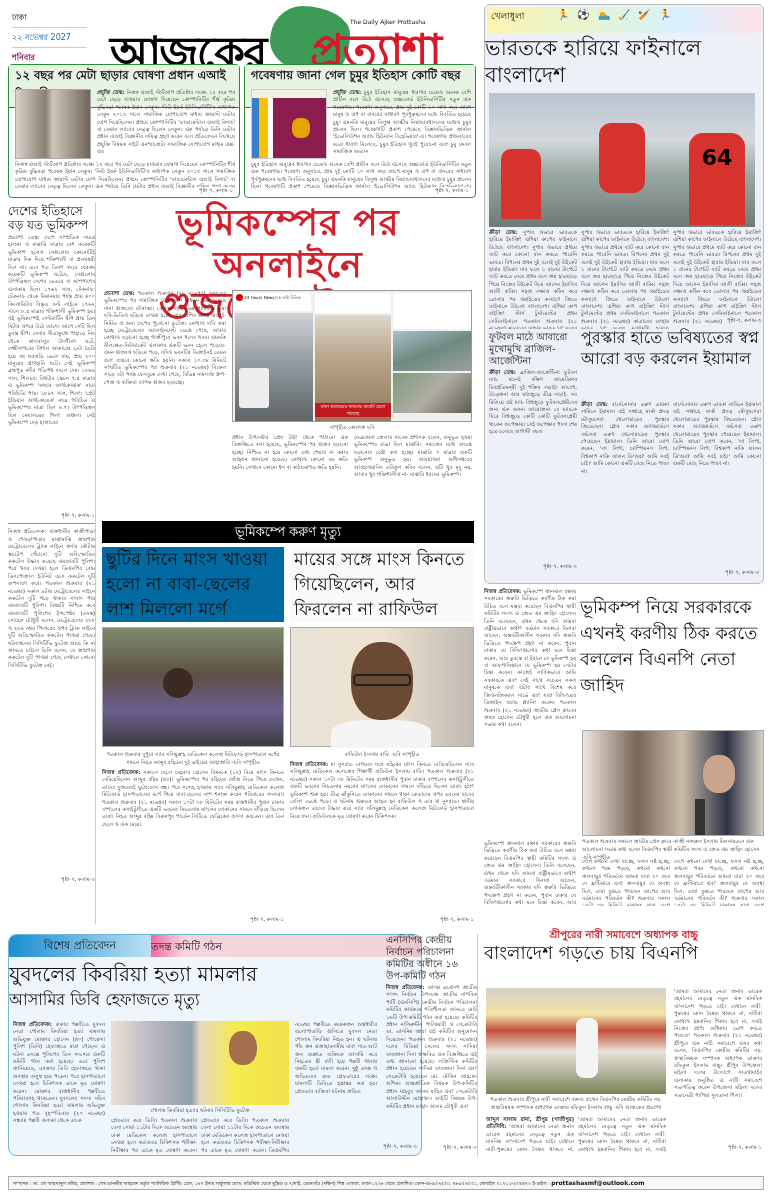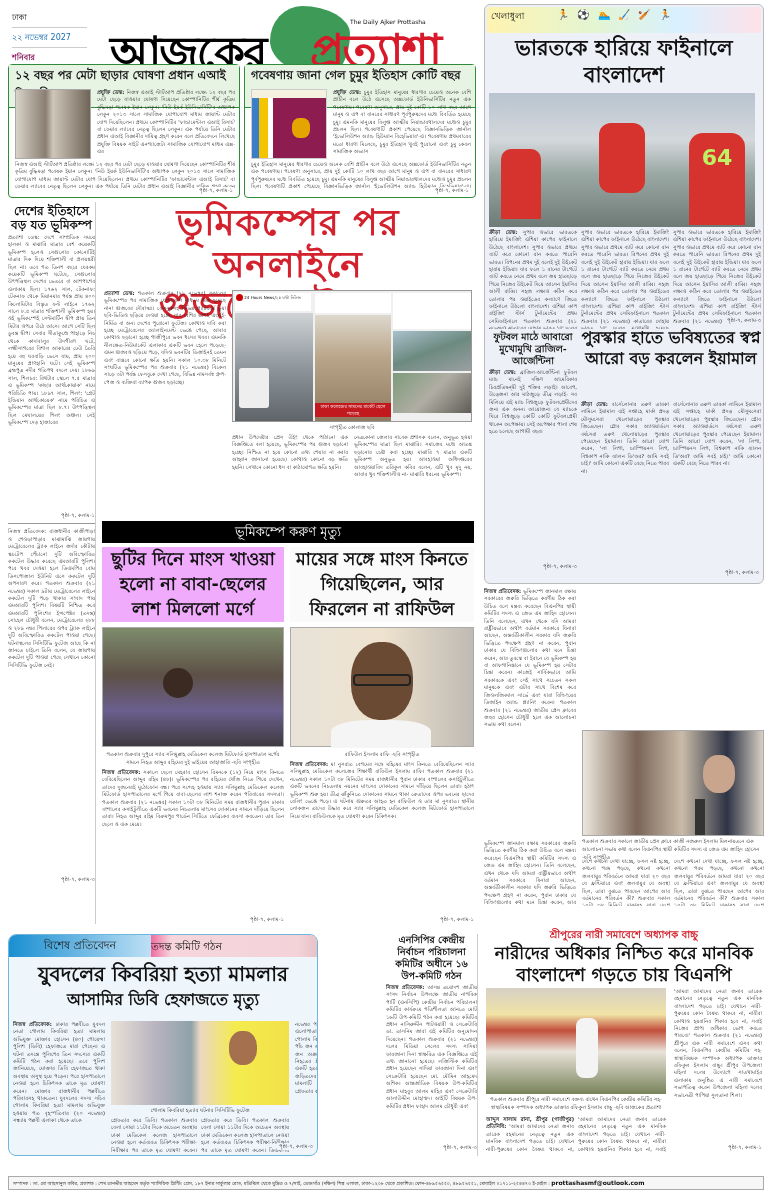--- a/index.html
+++ b/index.html
@@ -16,21 +16,21 @@
   .logo .black{position:absolute;left:0;top:14px;font-size:44px;font-weight:bold;letter-spacing:-2px;color:#000}
   .logo .red{position:absolute;left:200px;top:10px;font-size:46px;font-weight:bold;color:#d7192a;letter-spacing:-2px}
   .logo .map{position:absolute;left:160px;top:0;width:80px;height:70px;background:#1b8a3a;border-radius:40% 60% 30% 70%/50% 40% 60% 50%;opacity:.85}
   .logo .sub{position:absolute;left:240px;top:12px;font-size:6px;color:#111}
   .logo .tag{position:absolute;left:240px;top:60px;font-size:3.5px;color:#333}
   .green-box{border:1.5px solid #2e8b3a;border-radius:4px;background:#fff}
   .green-head{background:#e7f4e4;border-bottom:1px solid #2e8b3a;font-size:11.5px;padding:2px 6px;font-weight:bold}
   .photo{background:linear-gradient(135deg,#b4a089,#6b5e50);border:1px solid #aaa}
   .cap{font-size:5.2px;text-align:center;color:#222}
   .hd-red{color:#d3212d;font-weight:bold;text-align:center}
-  .hd-blk{color:#111;font-weight:bold;text-align:center}
+  .hd-blk{color:#111;font-weight:normal;}
 </style>
 </head>
 <body>
 
 <div class="abs datebox">
   <div>ঢাকা</div>
   <div class="d1">২২ নভেম্বর 2027</div>
   <div class="d2">শনিবার</div>
   <div style="border:none;font-size:7.5px;font-weight:bold">৭ অগ্রহায়ণ ১৪৩২ বঙ্গাব্দ</div>
 </div>
@@ -113,21 +113,21 @@
     <span>প্রধান উপদেষ্টার প্রেস উইং থেকে পাঠানো এক বিজ্ঞপ্তিতে বলা হয়েছে, ভূমিকম্পের পর গুজব ছড়ানো হচ্ছে। নিশ্চিত না হয়ে কোনো তথ্য শেয়ার না করার আহ্বান জানানো হয়েছে। কোথাও কোনো বড় ক্ষতি হয়নি। সেখানে কোনো ধস বা কাঠামোগত ক্ষতি হয়নি।</span>
   </div>
   <div class="abs txt" style="left:252px;top:232px;width:118px;height:72px">
     <span>নেত্রকোনা জেলার সাবেক প্রশাসক বলেন, অনুভূত হওয়া ভূমিকম্পের মাত্রা ছিল মাঝারি। সমাজের মধ্যে আতঙ্ক ছড়ানোর চেষ্টা করা হচ্ছে। মাঝারি ৭ মাত্রার একটি ভূমিকম্প অনুভূত হয়। আবহাওয়া অধিদপ্তরের আবহাওয়াবিদ তরিকুল কবির বলেন, এটি খুব মৃদু নয়, আবার খুব শক্তিশালীও না- মাঝারি ধরনের ভূমিকম্প।</span>
   </div>
 </div>
 
 <div class="abs" style="left:102px;top:521px;width:372px;height:22px;background:#000;color:#fff;font-size:13px;text-align:center;line-height:22px">ভূমিকম্পে করুণ মৃত্যু</div>
 
 <div class="abs" style="left:102px;top:547px;width:182px;height:378px">
-  <div class="hd-blk" style="font-size:17.5px;line-height:25px;padding:0 4px;background:#f0abfc">ছুটির দিনে মাংস খাওয়া হলো না বাবা-ছেলের লাশ মিললো মর্গে</div>
+  <div class="hd-blk" style="font-size:17.5px;line-height:25px;padding:0 4px;background:#0369a1">ছুটির দিনে মাংস খাওয়া হলো না বাবা-ছেলের লাশ মিললো মর্গে</div>
   <div class="abs photo" style="left:0;top:80px;width:182px;height:120px;background:linear-gradient(180deg,#7e8c6c,#5d5046 40%,#6a5f8e 70%,#3e3a40)">
     <div class="abs" style="left:60px;top:40px;width:30px;height:30px;border-radius:50%;background:#3a2a22"></div>
   </div>
   <div class="abs cap" style="left:0;top:204px;width:182px">গতকাল শুক্রবার দুপুরে স্যার সলিমুল্লাহ মেডিকেল কলেজ মিটফোর্ড হাসপাতাল মর্গের সামনে নিহত আব্দুর রহিমের দুই ভাইয়ের আহাজারি -ছবি সংগৃহীত</div>
   <div class="abs txt" style="left:0;top:222px;width:182px;height:150px">
     <b>নিজস্ব প্রতিবেদক:</b>
     <span>সকালে ছেলে মেহরাব হোসেন রিমনকে (১২) নিয়ে মাংস কিনতে বেরিয়েছিলেন আব্দুর রহিম (৪৮)। ভূমিকম্পের পর রহিমের খোঁজ নিতে গিয়ে দেখেন, তাদের দুজনেরই মুঠোফোন বন্ধ। পরে সন্দেহ হওয়ায় স্যার সলিমুল্লাহ মেডিকেল কলেজ মিটফোর্ড হাসপাতালের মর্গে গিয়ে বাবা-ছেলের লাশ শনাক্ত করেন পরিবারের সদস্যরা। গতকাল শুক্রবার (২১ নভেম্বর) সকাল ১০টা ৩৮ মিনিটের সময় রাজধানীর পুরান ঢাকার বংশালের কসাইটুলীতে একটি ভবনের নিচতলায় মাংসের দোকানের সামনে দাঁড়িয়ে ছিলেন তারা। নিহত আব্দুর রহিম বিক্রমপুর গার্ডেন সিটিতে ফেব্রিকের ব্যবসা করতেন। তার তিন ছেলে ও এক মেয়ে।</span>
   </div>
   <div class="abs txt" style="right:0;bottom:2px;background:#fff;padding-left:4px">পৃষ্ঠা-৭, কলাম-১</div>
 </div>
@@ -150,21 +150,21 @@
 <div class="abs" style="left:484px;top:4px;width:280px;height:580px;border:1px solid #bbb;border-radius:6px;background:#eef0f7">
   <div style="height:26px;margin:2px;background:linear-gradient(90deg,#fff3b0,#e3f5d3 40%,#d8f0ff 70%,#ffe1e8);border-radius:3px;font-size:9px;padding:2px 4px;position:relative">
     <span>খেলাধুলা</span>
     <span style="position:absolute;left:70px;top:2px;font-size:10px;color:#e0433b;letter-spacing:8px">🏃⚽🏊🏑🏏🏃</span>
   </div>
   <div class="hd-blk" style="font-size:21px;line-height:27px">ভারতকে হারিয়ে ফাইনালে</div>
   <div class="hd-blk" style="font-size:21px;line-height:27px">বাংলাদেশ</div>
   <div class="abs" style="left:4px;top:88px;width:266px;height:134px;background:linear-gradient(180deg,#b8c4cf,#d4d8dc 35%,#9ba9a4 60%,#6e7a76)">
     <div class="abs" style="left:12px;top:56px;width:40px;height:70px;background:#d6322e;border-radius:10px 10px 0 0"></div>
     <div class="abs" style="left:110px;top:30px;width:46px;height:70px;background:#d6322e;border-radius:12px"></div>
-    <div class="abs" style="left:200px;top:40px;width:56px;height:92px;background:#d6322e;border-radius:14px 14px 0 0;color:#bef264;font-size:22px;font-weight:bold;text-align:center;padding-top:12px">64</div>
+    <div class="abs" style="left:200px;top:40px;width:56px;height:92px;background:#d6322e;border-radius:14px 14px 0 0;color:#000000;font-size:22px;font-weight:bold;text-align:center;padding-top:12px">64</div>
   </div>
   <div class="abs txt" style="left:4px;top:224px;width:88px;height:100px">
     <b>ক্রীড়া ডেস্ক:</b>
     <span>সুপার ওভারে ভারতকে হারিয়ে ইমার্জিং এশিয়া কাপের ফাইনালে উঠেছে বাংলাদেশ। সুপার ওভারে প্রথমে ব্যাট করে কোনো রান করতে পারেনি ভারত। রিপনের প্রথম দুই বলেই দুই উইকেট হারায় ইন্ডিয়া। যার ফলে ১ রানের টার্গেটে ব্যাট করতে নেমে প্রথম বলে জয় হাতছাড়ে গিয়ে নিজের উইকেট দিয়ে আসেন ইয়াসির আলী রাব্বি। সহজ লক্ষ্যও কঠিন করে তোলার পর ওয়াইডের কল্যাণে জিতে ফাইনালে উঠলো বাংলাদেশ। এশিয়া কাপ রাইজিং স্টার্স টুর্নামেন্টের প্রথম সেমিফাইনালে গতকাল শুক্রবার (২১ নভেম্বর) কাতারের দোহায় ভারত 'এ' দলের মুখোমুখি হয়েছে বাংলাদেশ 'এ'। প্রথমে ব্যাট করে নির্ধারিত ২০ ওভারে ৬ উইকেট হারিয়ে ১৯৪ রান সংগ্রহ করেছে লাল সবুজরা। হাবিবুর আউট হওয়ার পর ১৮ বলে ৪৮ রানে অপরাজিত ছিলেন মেহরব। এদিন টস হেরে ব্যাট করতে নেমে ভালো শুরু পেয়েছিল বাংলাদেশ। জিশান ও হাবিবুর মিলে ওপেনিং জুটিতে বড় তোলেন।</span>
   </div>
   <div class="abs txt" style="left:96px;top:224px;width:88px;height:100px">
     <span>সুপার ওভারে ভারতকে হারিয়ে ইমার্জিং এশিয়া কাপের ফাইনালে উঠেছে বাংলাদেশ। সুপার ওভারে প্রথমে ব্যাট করে কোনো রান করতে পারেনি ভারত। রিপনের প্রথম দুই বলেই দুই উইকেট হারায় ইন্ডিয়া। যার ফলে ১ রানের টার্গেটে ব্যাট করতে নেমে প্রথম বলে জয় হাতছাড়ে গিয়ে নিজের উইকেট দিয়ে আসেন ইয়াসির আলী রাব্বি। সহজ লক্ষ্যও কঠিন করে তোলার পর ওয়াইডের কল্যাণে জিতে ফাইনালে উঠলো বাংলাদেশ। এশিয়া কাপ রাইজিং স্টার্স টুর্নামেন্টের প্রথম সেমিফাইনালে গতকাল শুক্রবার (২১ নভেম্বর) কাতারের দোহায় ভারত 'এ' দলের মুখোমুখি হয়েছে বাংলাদেশ 'এ'। প্রথমে ব্যাট করে নির্ধারিত ২০ ওভারে ৬ উইকেট হারিয়ে ১৯৪ রান সংগ্রহ করেছে লাল সবুজরা। হাবিবুর আউট হওয়ার পর ১৮ বলে ৪৮ রানে অপরাজিত ছিলেন মেহরব। এদিন টস হেরে ব্যাট করতে নেমে ভালো শুরু পেয়েছিল বাংলাদেশ। জিশান ও হাবিবুর মিলে ওপেনিং জুটিতে বড় তোলেন।</span>
   </div>
   <div class="abs txt" style="left:188px;top:224px;width:88px;height:96px">
     <span>সুপার ওভারে ভারতকে হারিয়ে ইমার্জিং এশিয়া কাপের ফাইনালে উঠেছে বাংলাদেশ। সুপার ওভারে প্রথমে ব্যাট করে কোনো রান করতে পারেনি ভারত। রিপনের প্রথম দুই বলেই দুই উইকেট হারায় ইন্ডিয়া। যার ফলে ১ রানের টার্গেটে ব্যাট করতে নেমে প্রথম বলে জয় হাতছাড়ে গিয়ে নিজের উইকেট দিয়ে আসেন ইয়াসির আলী রাব্বি। সহজ লক্ষ্যও কঠিন করে তোলার পর ওয়াইডের কল্যাণে জিতে ফাইনালে উঠলো বাংলাদেশ। এশিয়া কাপ রাইজিং স্টার্স টুর্নামেন্টের প্রথম সেমিফাইনালে গতকাল শুক্রবার (২১ নভেম্বর) কাতারের দোহায় ভারত 'এ' দলের মুখোমুখি হয়েছে বাংলাদেশ 'এ'। প্রথমে ব্যাট করে নির্ধারিত ২০ ওভারে ৬ উইকেট হারিয়ে ১৯৪ রান সংগ্রহ করেছে লাল সবুজরা। হাবিবুর আউট হওয়ার পর ১৮ বলে ৪৮ রানে অপরাজিত ছিলেন মেহরব। এদিন টস হেরে ব্যাট করতে নেমে ভালো শুরু পেয়েছিল বাংলাদেশ। জিশান ও হাবিবুর মিলে ওপেনিং জুটিতে বড় তোলেন।</span>
@@ -191,58 +191,58 @@
     </div>
     <div class="abs txt" style="right:2px;top:242px">পৃষ্ঠা-৭, কলাম-৩</div>
   </div>
 </div>
 
 <div class="abs" style="left:484px;top:588px;width:280px;height:320px">
   <div class="abs txt" style="left:0;top:0;width:92px;height:250px">
     <b>নিজস্ব প্রতিবেদক:</b>
     <span>ভূমিকম্পে জানমাল রক্ষায় সরকারের জরুরি ভিত্তিতে করণীয় ঠিক করা উচিত বলে মন্তব্য করেছেন বিএনপির স্থায়ী কমিটির সদস্য এ জেড এম জাহিদ হোসেন। তিনি বলেছেন, এখন থেকে যদি আমরা রাষ্ট্রীয়ভাবে অর্থাৎ বর্তমান সরকারে যিনারা আছেন, অন্তর্বর্তীকালীন সরকার যদি জরুরি ভিত্তিতে পদক্ষেপ গ্রহণ না করেন, পুরান ঢাকার যে বিল্ডিংগুলোর কথা মনে চিন্তা করেন, আর তুরস্কে বা ইরানে যে ভূমিকম্প হয় বা আফগানিস্তানে যে ভূমিকম্প হয় সেটার চিন্তা করেন। কাজেই সার্বিকভাবে আমি সরকারকে এবং সেই সাথে সচেতন সকল মানুষকে এবং এটার সাথে বিশেষ করে জিওলজিক্যাল সার্ভে এবং যারা বিল্ডিংয়ের ডিজাইন অ্যান্ড প্ল্যানিং করেন। গতকাল শুক্রবার (২১ নভেম্বর) জাতীয় প্রেস ক্লাবের জহুর হোসেন চৌধুরী হলে এক আলোচনা সভায় কথা বলেন।</span>
   </div>
+  <div class="abs hd-blk" style="left:96px;top:6px;width:184px;font-size:17.5px;line-height:26px">ভূমিকম্প নিয়ে সরকারকে এখনই করণীয় ঠিক করতে বললেন বিএনপি নেতা জাহিদ</div>
   <div class="abs" style="left:98px;top:142px;width:182px;height:106px;border:1px solid #aaa;background:linear-gradient(90deg,#ede6dc,#7a6558 30%,#c9bba8 55%,#2d3344 80%,#d8d0c4)">
     <div class="abs" style="left:120px;top:24px;width:32px;height:38px;border-radius:45%;background:#c9a58d"></div>
     <div class="abs" style="left:112px;top:68px;width:10px;height:36px;background:#333"></div>
   </div>
   <div class="abs cap" style="left:98px;top:250px;width:182px;text-align:left">গতকাল শুক্রবার সকালে জাতীয় প্রেস ক্লাবে কাজী নজরুল ইসলাম মিলনায়তনে এক আলোচনা সভায় কথা বলেন বিএনপির স্থায়ী কমিটির সদস্য এ জেড এম জাহিদ হোসেন -ছবি সংগৃহীত</div>
   <div class="abs txt" style="left:0;top:252px;width:92px;height:66px">
     <span>ভূমিকম্পে জানমাল রক্ষায় সরকারের জরুরি ভিত্তিতে করণীয় ঠিক করা উচিত বলে মন্তব্য করেছেন বিএনপির স্থায়ী কমিটির সদস্য এ জেড এম জাহিদ হোসেন। তিনি বলেছেন, এখন থেকে যদি আমরা রাষ্ট্রীয়ভাবে অর্থাৎ বর্তমান সরকারে যিনারা আছেন, অন্তর্বর্তীকালীন সরকার যদি জরুরি ভিত্তিতে পদক্ষেপ গ্রহণ না করেন, পুরান ঢাকার যে বিল্ডিংগুলোর কথা মনে চিন্তা করেন, আর তুরস্কে বা ইরানে যে ভূমিকম্প হয় বা আফগানিস্তানে যে ভূমিকম্প হয় সেটার চিন্তা করেন। কাজেই সার্বিকভাবে আমি সরকারকে এবং সেই সাথে সচেতন সকল মানুষকে এবং এটার সাথে বিশেষ করে জিওলজিক্যাল সার্ভে এবং যারা বিল্ডিংয়ের ডিজাইন অ্যান্ড প্ল্যানিং করেন। গতকাল শুক্রবার (২১ নভেম্বর) জাতীয় প্রেস ক্লাবের জহুর হোসেন চৌধুরী হলে এক আলোচনা সভায় কথা বলেন।</span>
   </div>
   <div class="abs txt" style="left:98px;top:270px;width:88px;height:48px">
     <span>দেশে কখনো দেখা যাচ্ছে, ফসল নষ্ট হচ্ছে, কখনো গরম পড়ছে, কখনো কখনো জলবায়ুর পরিবর্তনে আমরা যারা ২০ বছর যে ফ্রন্টিয়ারে এবং জলবায়ুর যে অবস্থা ছিল, তারা বুঝতে পারছেন আগের আর বর্তমানের পরিবর্তন কী? শুক্রবার সকাল ১০টা ৩৮ মিনিটে ঢাকাসহ সারা দেশে ভূমিকম্প অনুভূত হয়, যার মাত্রা ছিল ৫ দশমিক ৭। এ সময় জাতীয় প্রেস ক্লাবে জাতীয়তাবাদী যুবদল ঢাকা মহানগর উত্তর-দক্ষিণের যৌথ উদ্যোগে</span>
   </div>
   <div class="abs txt" style="left:190px;top:270px;width:90px;height:48px">
     <span>দেশে কখনো দেখা যাচ্ছে, ফসল নষ্ট হচ্ছে, কখনো গরম পড়ছে, কখনো কখনো জলবায়ুর পরিবর্তনে আমরা যারা ২০ বছর যে ফ্রন্টিয়ারে এবং জলবায়ুর যে অবস্থা ছিল, তারা বুঝতে পারছেন আগের আর বর্তমানের পরিবর্তন কী? শুক্রবার সকাল ১০টা ৩৮ মিনিটে ঢাকাসহ সারা দেশে ভূমিকম্প অনুভূত হয়, যার মাত্রা ছিল ৫ দশমিক ৭। এ সময় জাতীয় প্রেস ক্লাবে জাতীয়তাবাদী যুবদল ঢাকা মহানগর উত্তর-দক্ষিণের যৌথ উদ্যোগে</span>
   </div>
 </div>
 
 <div class="abs" style="left:484px;top:928px;width:280px;height:226px">
   <div class="hd-red" style="font-size:10px;line-height:14px">শ্রীপুরের নারী সমাবেশে অধ্যাপক বাচ্চু</div>
-  <div class="hd-blk" style="font-size:17px;line-height:22px">নারীদের অধিকার নিশ্চিত করে মানবিক</div>
   <div class="hd-blk" style="font-size:18px;line-height:22px">বাংলাদেশ গড়তে চায় বিএনপি</div>
   <div class="abs" style="left:2px;top:60px;width:180px;height:106px;background:linear-gradient(180deg,#d6d0c6,#f1e3a6 25%,#c24f3b 40%,#e9e3da 60%,#78835a)">
     <div class="abs" style="left:90px;top:30px;width:22px;height:60px;background:#f4f4f4;border-radius:8px"></div>
   </div>
   <div class="abs cap" style="left:2px;top:168px;width:180px">গতকাল শুক্রবার শ্রীপুরে নারী সমাবেশে বক্তব্য রাখেন বিএনপির কেন্দ্রীয় কমিটির সহ-স্বাস্থ্যবিষয়ক সম্পাদক অধ্যাপক ডাক্তার রফিকুল ইসলাম বাচ্চু -ছবি আজকের প্রত্যাশা</div>
   <div class="abs txt" style="left:2px;top:188px;width:88px;height:36px">
     <b>আব্দুস সালাম রানা, শ্রীপুর (গাজীপুর) প্রতিনিধি:</b>
     <span>'আমরা আমাদের নেতা জনাব তারেক রহমানের নেতৃত্বে নতুন এক মানবিক বাংলাদেশ গড়তে চাই। যেখানে নারী-পুরুষের কোন বৈষম্য থাকবে না, নারীরা কোথাও হয়রানির শিকার হবে না, সবাই নিজের প্রাপ্য অধিকার ভোগ করতে পারবে।' গতকাল শুক্রবার (২১ নভেম্বর) শ্রীপুরে এক নারী সমাবেশে এসব কথা বলেন, বিএনপির কেন্দ্রীয় কমিটির সহ-স্বাস্থ্যবিষয়ক সম্পাদক অধ্যাপক ডাক্তার রফিকুল ইসলাম বাচ্চু। শ্রীপুর উপজেলা মহিলা দলের উদ্যোগে সাতখামাইর এলাকায় অনুষ্ঠিত এ নারী সমাবেশে সভাপতিত্ব করেন উপজেলা মহিলা দলের সভানেত্রী পাপিয়া সুলতানা শিলা।</span>
   </div>
   <div class="abs txt" style="left:94px;top:188px;width:88px;height:36px">
     <span>'আমরা আমাদের নেতা জনাব তারেক রহমানের নেতৃত্বে নতুন এক মানবিক বাংলাদেশ গড়তে চাই। যেখানে নারী-পুরুষের কোন বৈষম্য থাকবে না, নারীরা কোথাও হয়রানির শিকার হবে না, সবাই নিজের প্রাপ্য অধিকার ভোগ করতে পারবে।' গতকাল শুক্রবার (২১ নভেম্বর) শ্রীপুরে এক নারী সমাবেশে এসব কথা বলেন, বিএনপির কেন্দ্রীয় কমিটির সহ-স্বাস্থ্যবিষয়ক সম্পাদক অধ্যাপক ডাক্তার রফিকুল ইসলাম বাচ্চু। শ্রীপুর উপজেলা মহিলা দলের উদ্যোগে সাতখামাইর এলাকায় অনুষ্ঠিত এ নারী সমাবেশে সভাপতিত্ব করেন উপজেলা মহিলা দলের সভানেত্রী পাপিয়া সুলতানা শিলা।</span>
   </div>
   <div class="abs txt" style="left:190px;top:60px;width:88px;height:156px">
     <span>'আমরা আমাদের নেতা জনাব তারেক রহমানের নেতৃত্বে নতুন এক মানবিক বাংলাদেশ গড়তে চাই। যেখানে নারী-পুরুষের কোন বৈষম্য থাকবে না, নারীরা কোথাও হয়রানির শিকার হবে না, সবাই নিজের প্রাপ্য অধিকার ভোগ করতে পারবে।' গতকাল শুক্রবার (২১ নভেম্বর) শ্রীপুরে এক নারী সমাবেশে এসব কথা বলেন, বিএনপির কেন্দ্রীয় কমিটির সহ-স্বাস্থ্যবিষয়ক সম্পাদক অধ্যাপক ডাক্তার রফিকুল ইসলাম বাচ্চু। শ্রীপুর উপজেলা মহিলা দলের উদ্যোগে সাতখামাইর এলাকায় অনুষ্ঠিত এ নারী সমাবেশে সভাপতিত্ব করেন উপজেলা মহিলা দলের সভানেত্রী পাপিয়া সুলতানা শিলা।</span>
   </div>
   <div class="abs txt" style="right:2px;top:216px;background:#fff;padding-left:2px">পৃষ্ঠা-৭, কলাম-১</div>
 </div>
 
-<div class="abs" style="left:8px;top:934px;width:310px;height:222px;border:1px solid #6fb6de;border-radius:8px;background:#eef6fc;overflow:hidden">
+<div class="abs" style="left:8px;top:934px;width:414px;height:222px;border:1px solid #6fb6de;border-radius:8px;background:#eef6fc;overflow:hidden">
   <div style="display:flex;height:22px">
     <div style="width:142px;background:linear-gradient(90deg,#1a8fd1,#bde0f5);color:#222;font-size:11px;text-align:center;line-height:22px">বিশেষ প্রতিবেদন</div>
     <div style="flex:1;background:linear-gradient(90deg,#f06b9e,#f6d5dd 12%,#f3d3d9 88%,#e7c2c8);font-size:10.5px;text-align:left;line-height:22px">তদন্ত কমিটি গঠন</div>
   </div>
   <div class="hd-blk" style="font-size:20px;line-height:26px;margin-top:4px">যুবদলের কিবরিয়া হত্যা মামলার</div>
   <div class="hd-blk" style="font-size:16px;line-height:26px">আসামির ডিবি হেফাজতে মৃত্যু</div>
   <div class="abs txt" style="left:4px;top:86px;width:92px;height:130px">
     <b>নিজস্ব প্রতিবেদক:</b>
     <span>ঢাকার পল্লবীতে যুবদল নেতা গোলাম কিবরিয়া হত্যা মামলায় অভিযুক্ত মোক্তার হোসেন (৪০) গোয়েন্দা পুলিশ (ডিবি) হেফাজতে মারা গেছেন। এ ঘটনা তদন্তে পুলিশের তিন সদস্যের একটি কমিটি গঠন করা হয়েছে। তবে পুলিশ জানিয়েছে, মোক্তার ডিবি হেফাজতে থাকা অবস্থায় অসুস্থ হয়ে পড়েন। পরে হাসপাতালে নেওয়া হলে চিকিৎসক তাকে মৃত ঘোষণা করেন। মোক্তার রাজধানীর পল্লবীতে পরিবারসহ থাকতেন। যুবদলের সদস্য সচিব গোলাম কিবরিয়া হত্যা মামলায় অভিযুক্ত হওয়ায় গত বৃহস্পতিবার (২০ নভেম্বর) সন্ধ্যায় পল্লবী এলাকা থেকে তাকে</span>
   </div>

